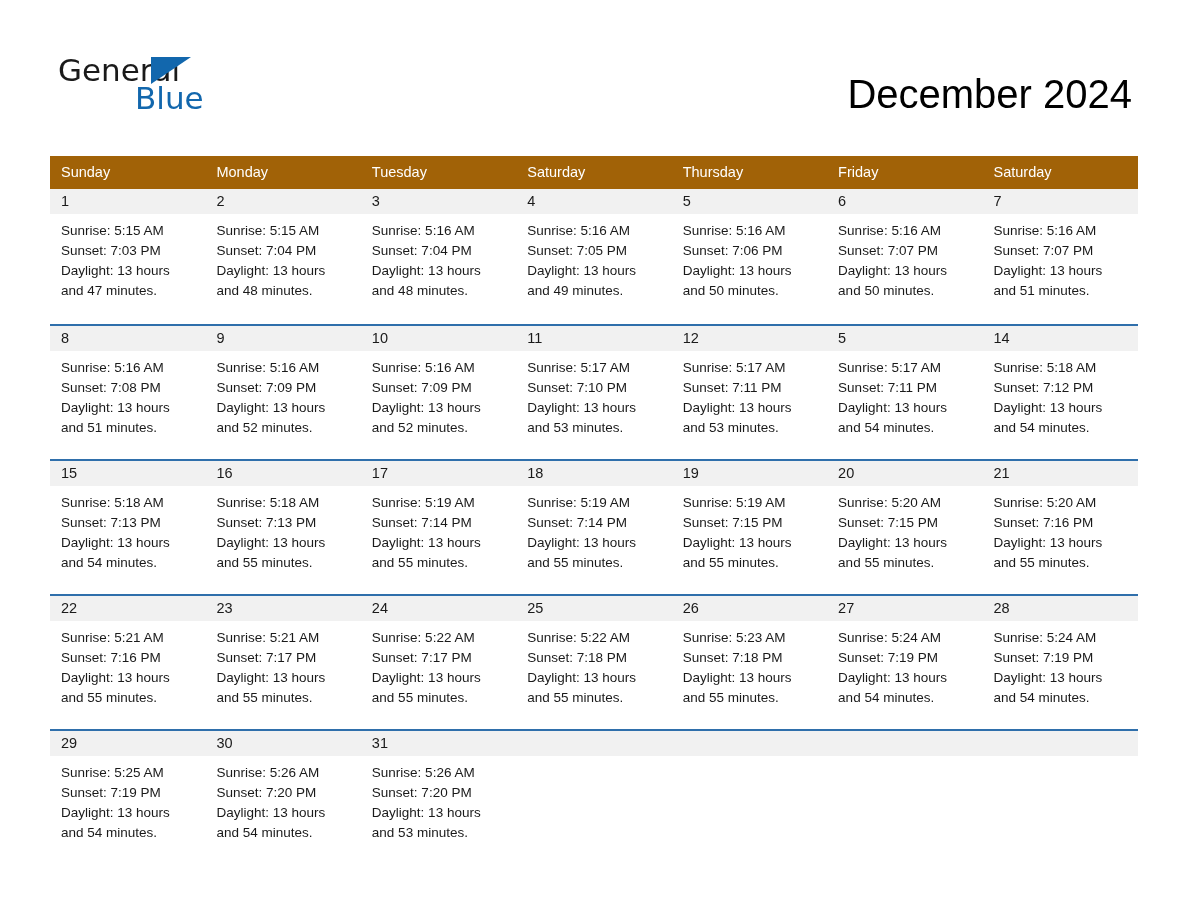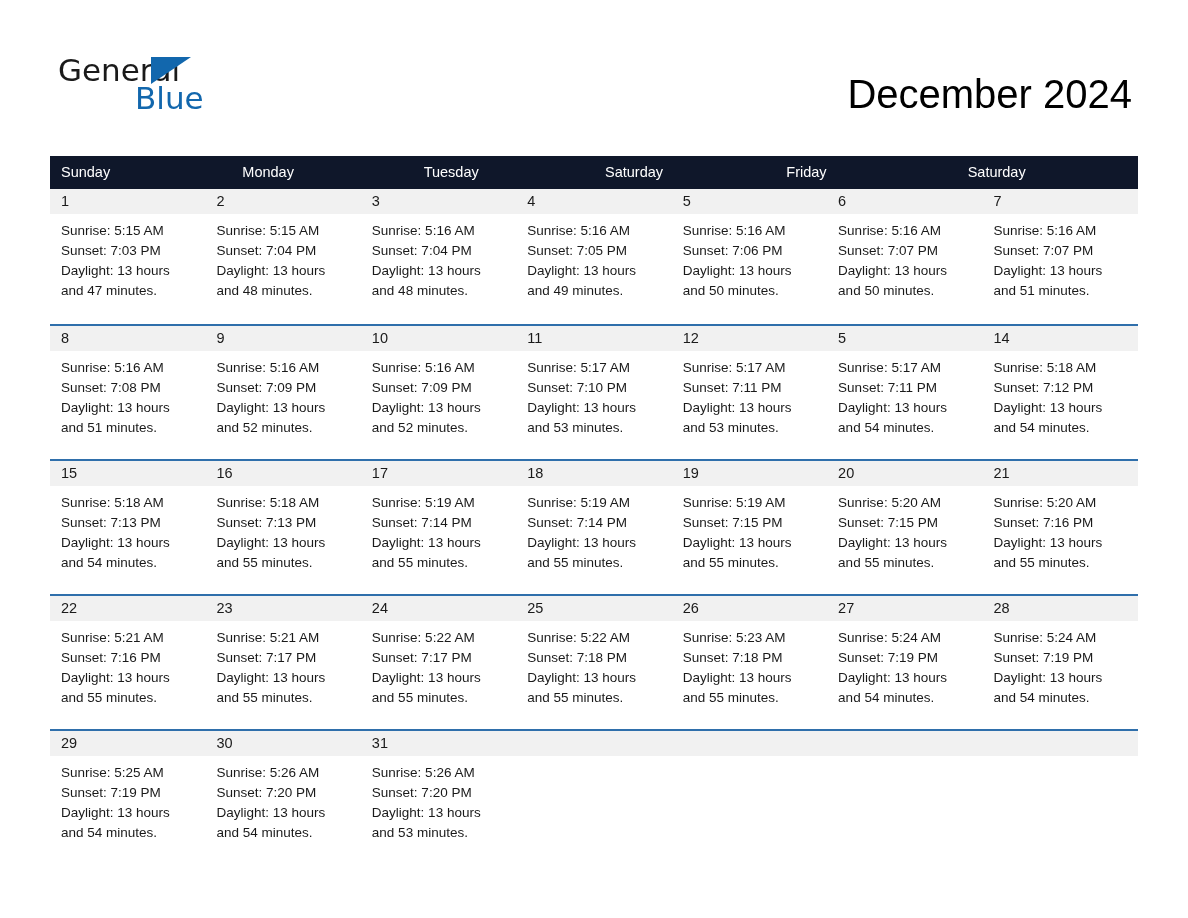--- a/index.html
+++ b/index.html
@@ -91,21 +91,21 @@
 
   
   .calendar {
     position: absolute;
     left: 50px;
     top: 156px;
     width: 1088px;
   }
   .weekday-header {
     display: flex;
-    background: #0f172a;
+    background: #a16207;
     height: 33px;
   }
   .weekday-cell {
     flex: 1 1 0;
     color: #ffffff;
     font-size: 14.5px;
     line-height: 33px;
     padding-left: 11px;
     box-sizing: border-box;
     white-space: nowrap;
@@ -177,20 +177,21 @@
 
   </div>
 
   <div class="calendar">
 
     <div class="weekday-header">
       <div class="weekday-cell">Sunday</div>
       <div class="weekday-cell">Monday</div>
       <div class="weekday-cell">Tuesday</div>
       <div class="weekday-cell">Saturday</div>
+      <div class="weekday-cell">Thursday</div>
       <div class="weekday-cell">Friday</div>
       <div class="weekday-cell">Saturday</div>
     </div>
 
     <div class="week-row first">
       <div class="day-cell">
         <div class="day-number-band"><span class="day-number">1</span></div>
         <div class="day-info">
           <div>Sunrise: 5:15 AM</div>
           <div>Sunset: 7:03 PM</div>

